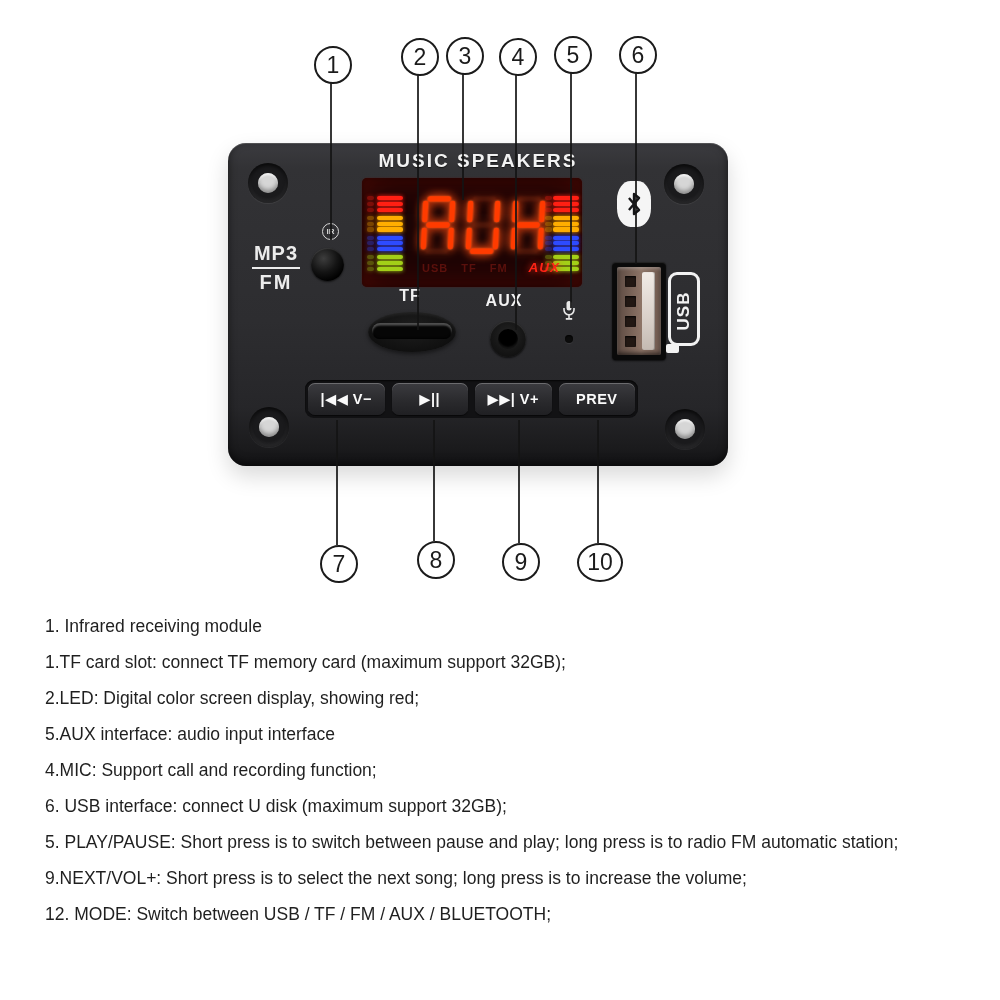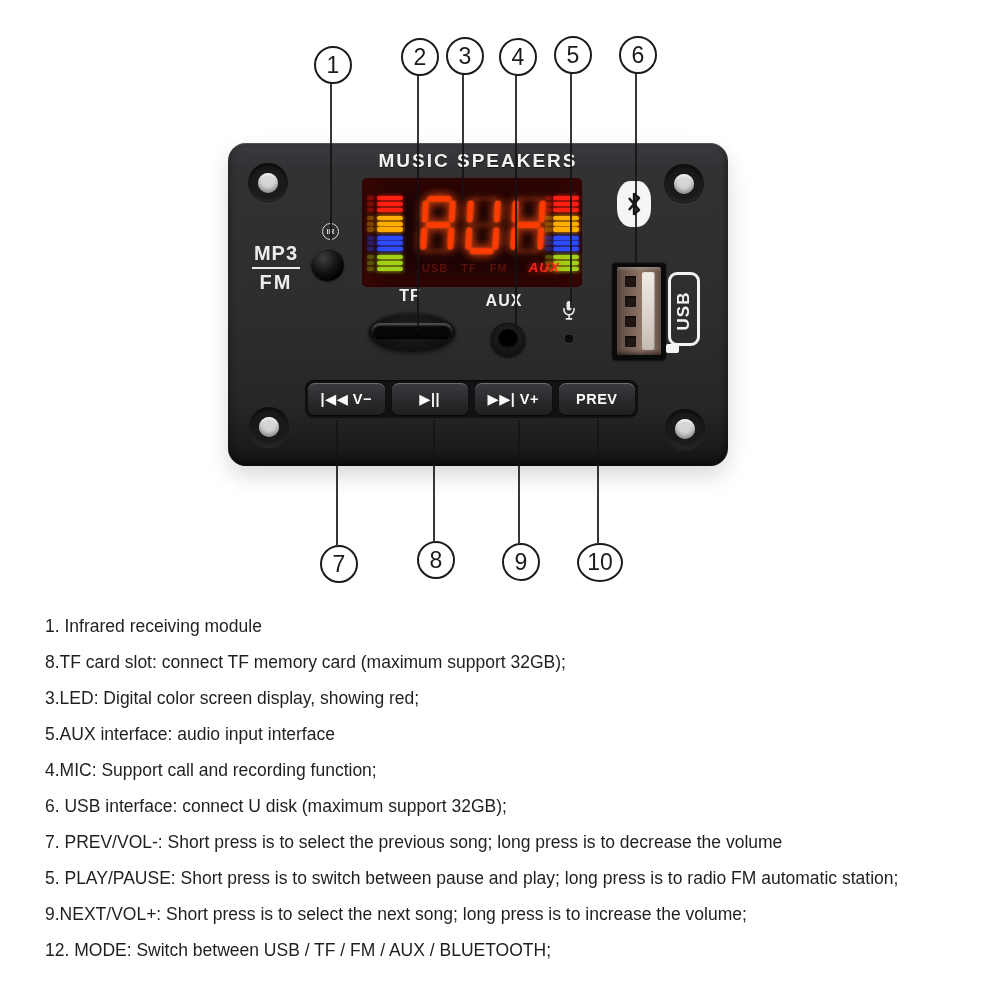--- a/index.html
+++ b/index.html
@@ -294,24 +294,23 @@
     <div class="btn-bar">
       <div class="pbtn">|◀◀ V−</div>
       <div class="pbtn">▶||</div>
       <div class="pbtn">▶▶| V+</div>
       <div class="pbtn">PREV</div>
     </div>
   </div>
 
   <div class="desc">
     <div>1. Infrared receiving module</div>
-    <div>8.TF card slot: connect TF memory card (maximum support 32GB);</div>
-    <div>3.LED: Digital color screen display, showing red;</div>
+    <div>1.TF card slot: connect TF memory card (maximum support 32GB);</div>
+    <div>2.LED: Digital color screen display, showing red;</div>
     <div>5.AUX interface: audio input interface</div>
     <div>4.MIC: Support call and recording function;</div>
     <div>6. USB interface: connect U disk (maximum support 32GB);</div>
-    <div>7. PREV/VOL-: Short press is to select the previous song; long press is to decrease the volume</div>
     <div>5. PLAY/PAUSE: Short press is to switch between pause and play; long press is to radio FM automatic station;</div>
     <div>9.NEXT/VOL+: Short press is to select the next song; long press is to increase the volume;</div>
     <div>12. MODE: Switch between USB / TF / FM / AUX / BLUETOOTH;</div>
   </div>
 
 </div>
 
 </body></html>

